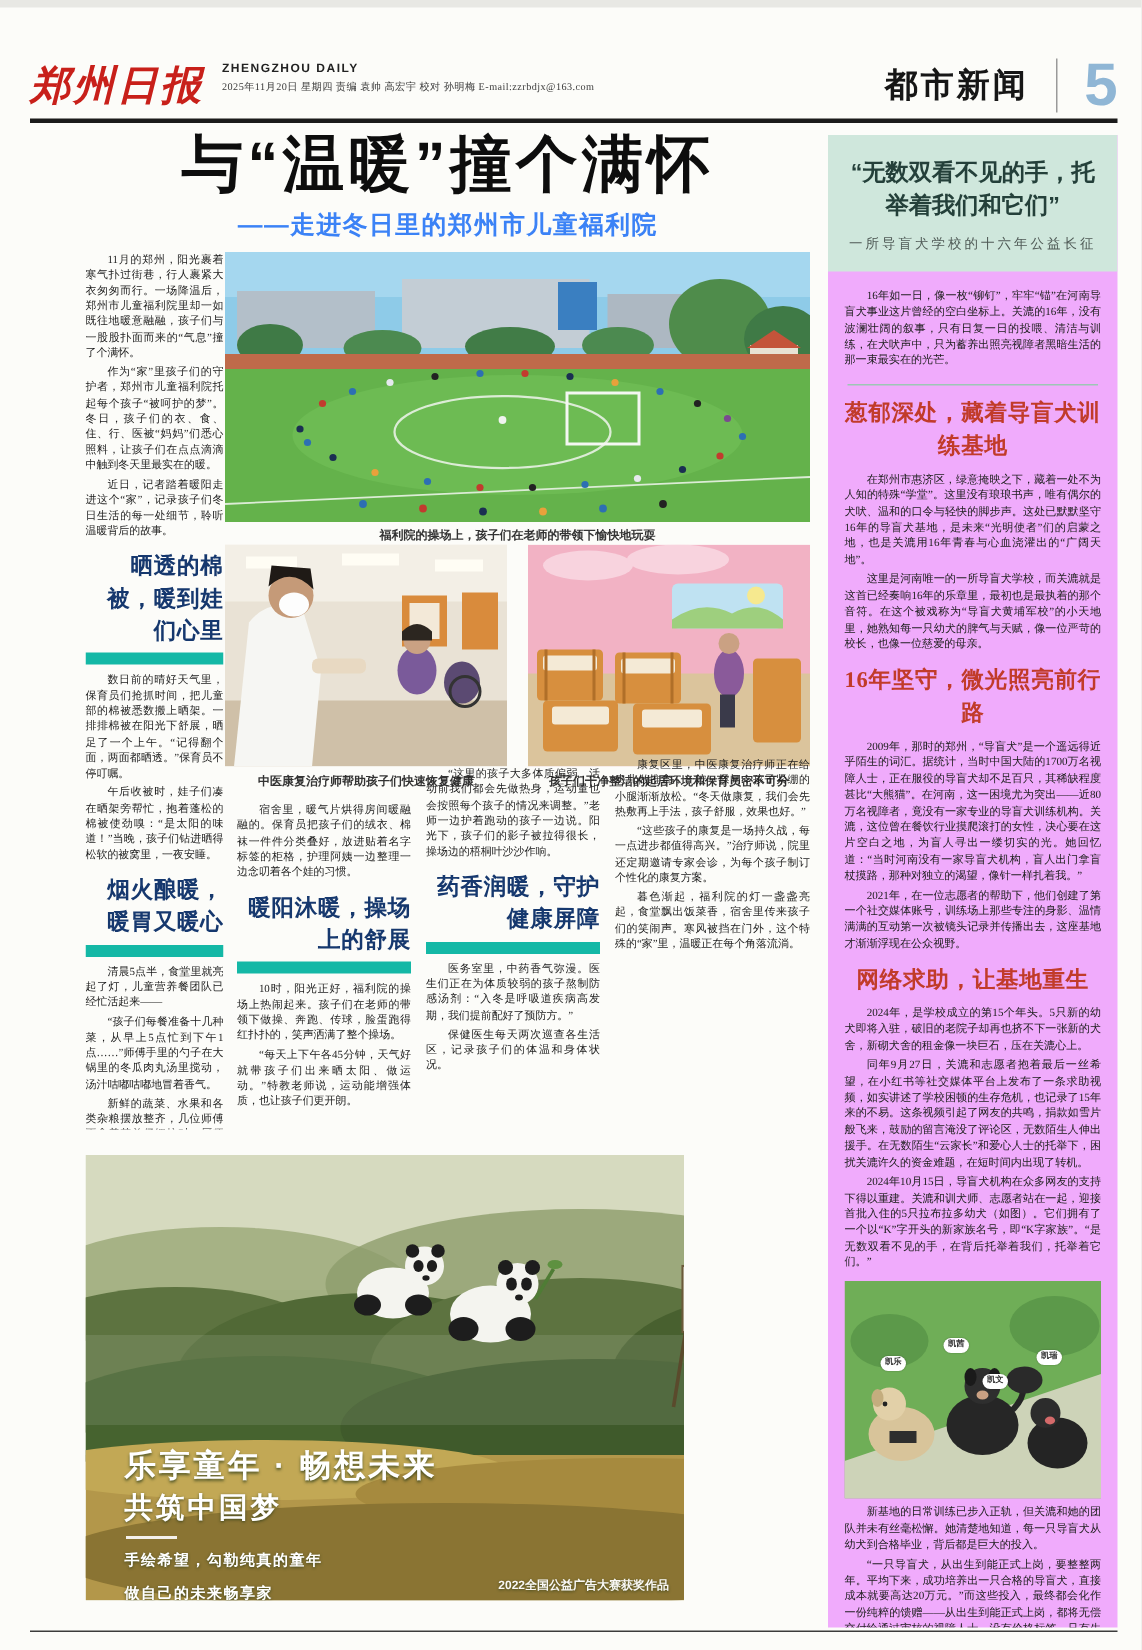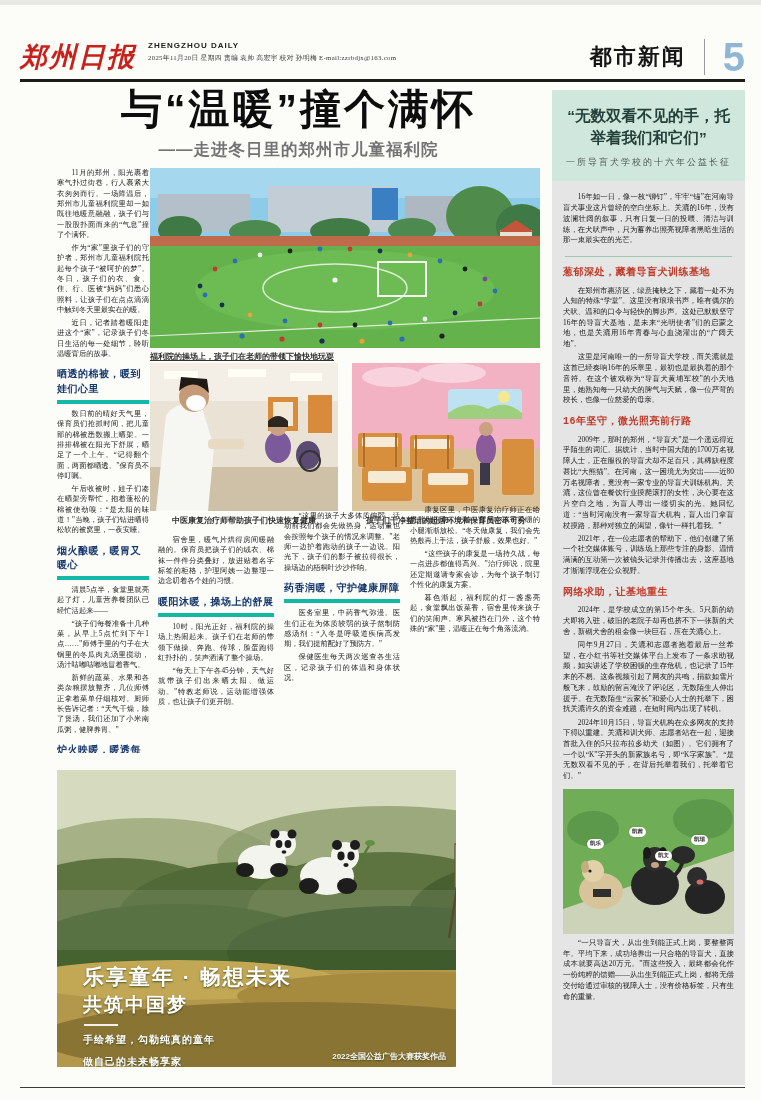--- a/index.html
+++ b/index.html
@@ -15,48 +15,48 @@
   .section-box{position:absolute;right:0;top:-2px;display:flex;align-items:center;gap:18px;}
   .section-name{font-family:"Liberation Sans",sans-serif;font-weight:bold;font-size:22px;color:#161616;letter-spacing:2px;}
   .section-vr{width:1px;height:36px;background:#9a9a9a;}
   .page-no{font-family:"Liberation Sans",sans-serif;font-weight:bold;font-size:40px;color:#8fb6d5;line-height:1;}
   .rule-top{position:absolute;left:20px;top:74px;width:725px;height:3px;background:#1b1b1b;}
   .rule-bottom{position:absolute;left:20px;top:1082px;width:725px;height:1px;background:#3c3c3c;}
   
   .headline-wrap{position:absolute;left:57px;top:82px;width:483px;text-align:center;}
   .headline{font-family:"Liberation Sans",sans-serif;font-weight:900;font-size:41px;
             color:#0d0d0d;letter-spacing:3px;line-height:1.1;margin:0;}
-  .dek{font-family:"Liberation Sans",sans-serif;font-weight:bold;font-size:16.5px;color:#737373;margin-top:7px;letter-spacing:1px;}
+  .dek{font-family:"Liberation Sans",sans-serif;font-weight:bold;font-size:16.5px;color:#3b82f6;margin-top:7px;letter-spacing:1px;}
   .byline{font-size:8.5px;color:#4c4c4c;margin-top:6px;letter-spacing:0.5px;}
   
   .photo{position:absolute;overflow:hidden;}
   .photo svg{display:block;}
   .cap{position:absolute;font-family:"Liberation Sans",sans-serif;font-weight:bold;
        font-size:8px;color:#333;}
   
   .col{position:absolute;overflow:hidden;font-size:7.3px;line-height:1.42;text-align:justify;}
   .col .p,.rc .p{margin:0 0 2.5px;text-indent:2em;}
-  .subhead{font-family:"Liberation Sans",sans-serif;font-weight:bold;font-size:10px;color:#16386e;
-           text-align:left;letter-spacing:0.5px;border-bottom:4px solid #14b8a6;
+  .subhead{font-family:"Liberation Sans",sans-serif;font-weight:bold;font-size:15px;color:#16386e;
+           text-align:right;letter-spacing:0.5px;border-bottom:8px solid #14b8a6;
            padding:3px 0 4px;margin:5px 0 5px;}
   .col1{left:57px;top:163px;width:92px;height:585px;}
   .col2{left:158px;top:530px;width:116px;height:216px;}
   .col3{left:284px;top:506px;width:116px;height:216px;}
   .col4{left:410px;top:500px;width:130px;height:216px;}
   
-  .rc{position:absolute;left:552px;top:85px;width:193px;height:995px;background:#e5e5e5;overflow:hidden;}
+  .rc{position:absolute;left:552px;top:85px;width:193px;height:995px;background:#f0abfc;overflow:hidden;}
   .rc-title-box{background:#cfe7dc;padding:15px 10px 12px;text-align:center;}
   .rc-title{font-family:"Liberation Sans",sans-serif;font-weight:bold;font-size:15.5px;
             color:#24403a;line-height:1.4;margin:0;}
   .rc-sub{font-size:9px;color:#4f5a56;letter-spacing:2px;margin-top:8px;}
   .rc-body{padding:9px 11px 0;font-size:7.4px;line-height:1.45;text-align:justify;color:#202020;}
   .rc-intro{margin:2px 0 0;text-indent:2em;}
   .rc-divider{height:1px;background:#9cc7b5;margin:10px 2px 4px;}
-  .rc-head{font-family:Liberation Mono, monospace;font-weight:bold;font-size:10px;color:#c13b2a;
-           letter-spacing:0.5px;margin:9px 0 5px;}
+  .rc-head{font-family:Liberation Serif, serif;font-weight:bold;font-size:15px;color:#c13b2a;
+           text-align:center;letter-spacing:0.5px;margin:9px 0 5px;}
   .photo-dogs{position:relative;width:171px;height:145px;margin:7px 0 4px;}
   .bubble{position:absolute;background:#fff;border-radius:6px;padding:1px 3px;
           font-size:5.5px;font-weight:bold;color:#333;box-shadow:0 0 1px rgba(0,0,0,.4);}
   
   .ad{position:absolute;left:57px;top:765px;width:399px;height:297px;overflow:hidden;}
   .ad-overlay{position:absolute;font-family:"Liberation Sans",sans-serif;color:#fff;
               text-shadow:0 1px 2px rgba(30,50,20,.7);}
   .ad-t1{left:26px;top:193px;font-size:21px;font-weight:bold;letter-spacing:2px;}
   .ad-t2{left:26px;top:222px;font-size:19px;font-weight:bold;letter-spacing:2px;}
   .ad-line{position:absolute;left:27px;top:254px;width:34px;height:2px;background:#fff;opacity:.9;}
@@ -138,21 +138,21 @@
           <circle cx="185" cy="112" r="2.6" fill="#f0f3f0"></circle>
         <circle cx="92" cy="168" r="2.6" fill="#2d6fb3"></circle>
           <circle cx="132" cy="171" r="2.6" fill="#c23b2e"></circle>
         <circle cx="172" cy="173" r="2.6" fill="#1b2f52"></circle>
           <circle cx="212" cy="173" r="2.6" fill="#e9a13b"></circle>
         <circle cx="252" cy="171" r="2.6" fill="#2d6fb3"></circle>
           <circle cx="292" cy="168" r="2.6" fill="#222222"></circle>
       </g>
     </svg>
   </div>
-  <div class="cap" style="left:150px;top:346px;width:390px;text-align:left;text-decoration:underline;">福利院的操场上，孩子们在老师的带领下愉快地玩耍</div>
+  <div class="cap" style="left:150px;top:346px;width:390px;text-align:center;">福利院的操场上，孩子们在老师的带领下愉快地玩耍</div>
 
   <div class="photo" style="left:150px;top:358px;width:188px;height:148px;">
     <svg width="188" height="148" viewBox="0 0 188 148">
       <rect width="188" height="148" fill="#e9e2d5"></rect>
       <rect width="188" height="38" fill="#f3efe6"></rect>
       <rect x="14" y="8" width="34" height="8" fill="#fffdf4"></rect>
       <rect x="78" y="6" width="38" height="8" fill="#fffdf4"></rect>
       <rect x="140" y="10" width="32" height="8" fill="#fffdf4"></rect>
       <rect x="118" y="34" width="30" height="34" fill="#d98b3c"></rect>
       <rect x="123" y="39" width="20" height="24" fill="#f3e9d8"></rect>
@@ -349,20 +349,21 @@
 
           <ellipse cx="120" cy="66" rx="12" ry="9" fill="#2a2a2a"></ellipse>
         </svg>
         <span class="bubble" style="left:24px;top:50px;">凯乐</span>
         <span class="bubble" style="left:66px;top:38px;">凯茜</span>
         <span class="bubble" style="left:92px;top:62px;">凯文</span>
         <span class="bubble" style="left:128px;top:46px;">凯瑞</span>
       </div>
 
       <div>
+          <p class="p">新基地的日常训练已步入正轨，但关漉和她的团队并未有丝毫松懈。她清楚地知道，每一只导盲犬从幼犬到合格毕业，背后都是巨大的投入。</p>
           <p class="p">“一只导盲犬，从出生到能正式上岗，要整整两年。平均下来，成功培养出一只合格的导盲犬，直接成本就要高达20万元。”而这些投入，最终都会化作一份纯粹的馈赠——从出生到能正式上岗，都将无偿交付给通过审核的视障人士，没有价格标签，只有生命的重量。</p>
         </div>
 
     </div>
   </aside>
 
   <div class="rule-bottom"></div>
 </div>
 
 </body></html>

